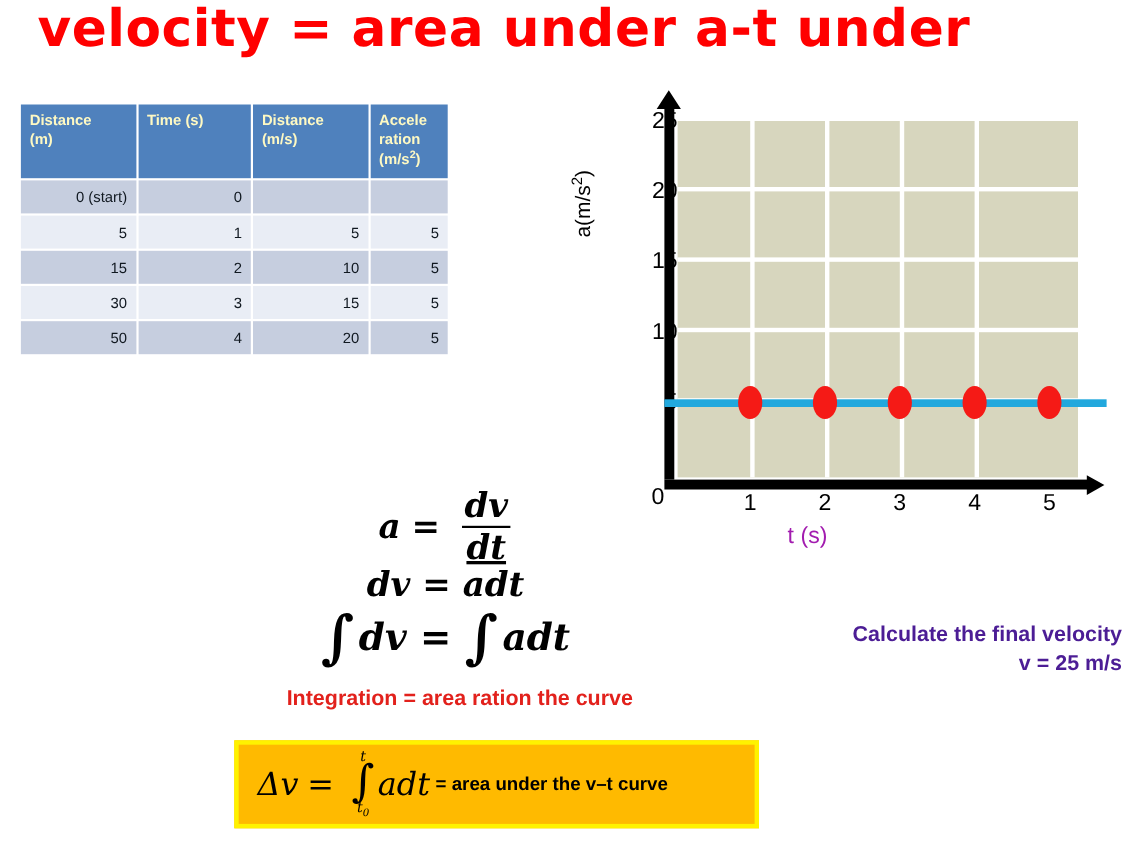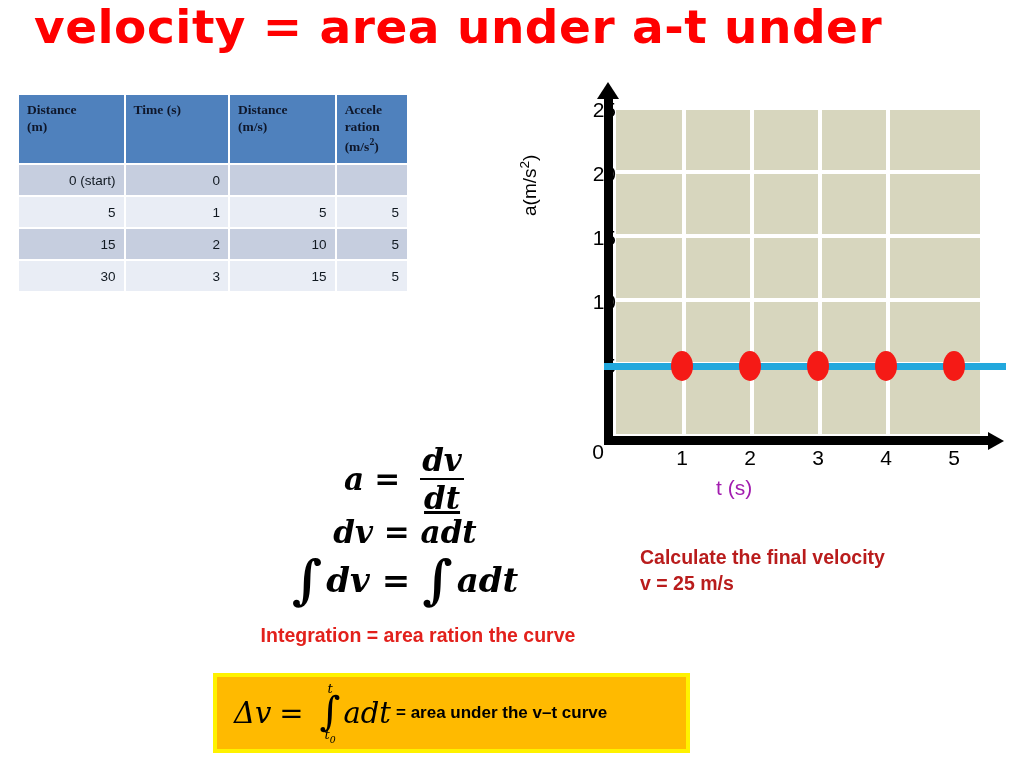--- a/index.html
+++ b/index.html
@@ -35,29 +35,28 @@
     position: absolute;
     left: 17px;
     top: 93px;
     width: 392px;
     border-collapse: separate;
     border-spacing: 2px 2px;
     font-size: 13.5px;
   }
   #data-table th {
     background: #4F81BD;
-    color: #0f172a;
+    color: #fef9c3;
     font-weight: bold;
     text-align: left;
     vertical-align: top;
     padding: 7px 8px 8px 8px;
     line-height: 1.25;
     height: 62px;
     box-sizing: border-box;
-    font-family: Liberation Serif, serif;
   }
   #data-table td {
     color: #101820;
     font-weight: normal;
     text-align: right;
     vertical-align: middle;
     padding: 5px 8px;
     height: 30px;
     box-sizing: border-box;
   }
@@ -178,24 +177,24 @@
     width: 22px;
     height: 30px;
     background: #F51A16;
     border-radius: 50%;
   }
 
   
   #chart-caption {
     position: absolute;
     left: 640px;
-    top: 544px;
+    top: 564px;
     width: 380px;
-    text-align: left;
-    color: #b91c1c;
+    text-align: right;
+    color: #4c1d95;
     font-weight: bold;
     font-size: 19.5px;
     line-height: 1.35;
   }
 
   
   #equations {
     position: absolute;
     left: 240px;
     top: 448px;
@@ -344,20 +343,26 @@
         <td>2</td>
         <td>10</td>
         <td>5</td>
       </tr>
       <tr>
         <td>30</td>
         <td>3</td>
         <td>15</td>
         <td>5</td>
       </tr>
+      <tr>
+        <td>50</td>
+        <td>4</td>
+        <td>20</td>
+        <td>5</td>
+      </tr>
     </tbody>
 </table>
 
 <div id="chart">
 
   <div id="plot-area">
     <div class="grid-v" style="left:66px"></div>
     <div class="grid-v" style="left:134px"></div>
     <div class="grid-v" style="left:202px"></div>
     <div class="grid-v" style="left:270px"></div>

